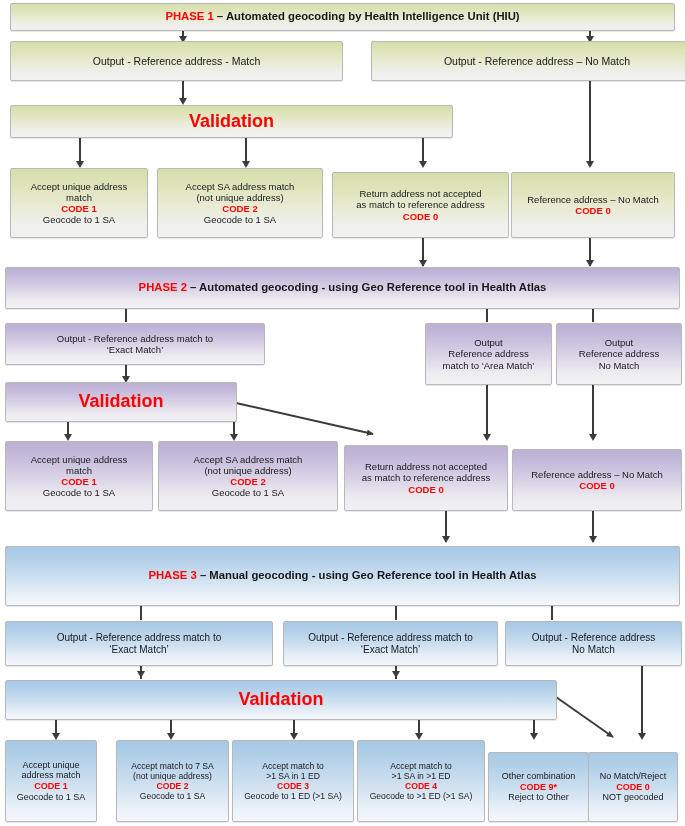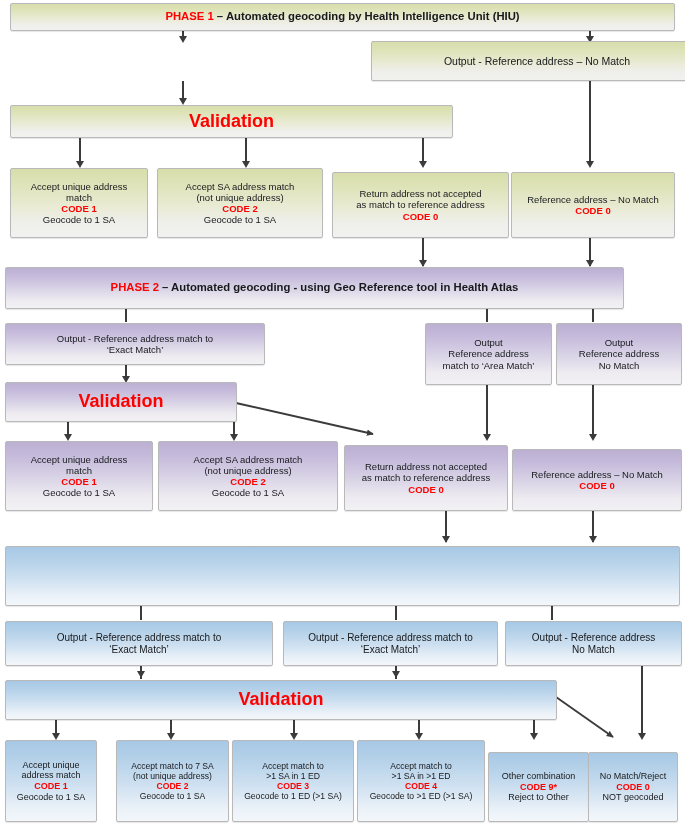--- a/index.html
+++ b/index.html
@@ -97,20 +97,23 @@
       <span class="ph">PHASE 1</span><span> – Automated geocoding by Health Intelligence Unit (HIU)</span>
     </span>
   </div>
 
   <div class="vline" style="left:182px; top:31px; height:7px;"></div>
   <div class="arrowhead" style="left:178.5px; top:36px;"></div>
 
   <div class="vline" style="left:589px; top:31px; height:7px;"></div>
   <div class="arrowhead" style="left:585.5px; top:36px;"></div>
 
+  <div class="box green" style="left:10px; top:41px; width:333px; height:40px;">
+    <span class="t f105">Output - Reference address - Match</span>
+  </div>
 
   <div class="box green" style="left:343px; top:41px; width:332px; height:40px;margin-left:28px;">
     <span class="t f105">Output - Reference address – No Match</span>
   </div>
 
   <div class="vline" style="left:182px; top:81px; height:19px;"></div>
   <div class="arrowhead" style="left:178.5px; top:98px;"></div>
 
   <div class="box green" style="left:10px; top:105px; width:443px; height:33px;">
     <span class="validation">Validation</span>
@@ -152,21 +155,21 @@
     <span class="t f95">Reference address – No Match</span>
     <span class="t f95 code">CODE 0</span>
   </div>
 
   <div class="vline" style="left:422px; top:238px; height:28px;"></div>
   <div class="arrowhead" style="left:418.5px; top:260px;"></div>
 
   <div class="vline" style="left:589px; top:238px; height:28px;"></div>
   <div class="arrowhead" style="left:585.5px; top:260px;"></div>
 
-  <div class="box purple" style="left:5px; top:267px; width:619px; height:42px;">
+  <div class="box purple" style="left:5px; top:267px; width:675px; height:42px;">
     <span class="phase-title">
       <span class="ph">PHASE 2</span><span> – Automated geocoding - using Geo Reference tool in Health Atlas</span>
     </span>
   </div>
 
   <div class="vline" style="left:125px; top:309px; height:13px;"></div>
   <div class="vline" style="left:486px; top:309px; height:13px;"></div>
   <div class="vline" style="left:592px; top:309px; height:13px;"></div>
 
   <div class="box purple" style="left:5px; top:323px; width:260px; height:42px;">
@@ -230,20 +233,23 @@
     <span class="t f95 code">CODE 0</span>
   </div>
 
   <div class="vline" style="left:445px; top:511px; height:31px;"></div>
   <div class="arrowhead" style="left:441.5px; top:536px;"></div>
 
   <div class="vline" style="left:592px; top:511px; height:31px;"></div>
   <div class="arrowhead" style="left:588.5px; top:536px;"></div>
 
   <div class="box blue" style="left:5px; top:546px; width:675px; height:60px;">
+    <span class="phase-title">
+      <span class="ph">PHASE 3</span><span> – Manual geocoding - using Geo Reference tool in Health Atlas</span>
+    </span>
   </div>
 
   <div class="vline" style="left:140px; top:606px; height:14px;"></div>
   <div class="vline" style="left:395px; top:606px; height:14px;"></div>
   <div class="vline" style="left:551px; top:606px; height:14px;"></div>
 
   <div class="box blue" style="left:5px; top:621px; width:268px; height:45px;">
     <span class="t f10">Output - Reference address match to</span>
     <span class="t f10">‘Exact Match’</span>
   </div>

